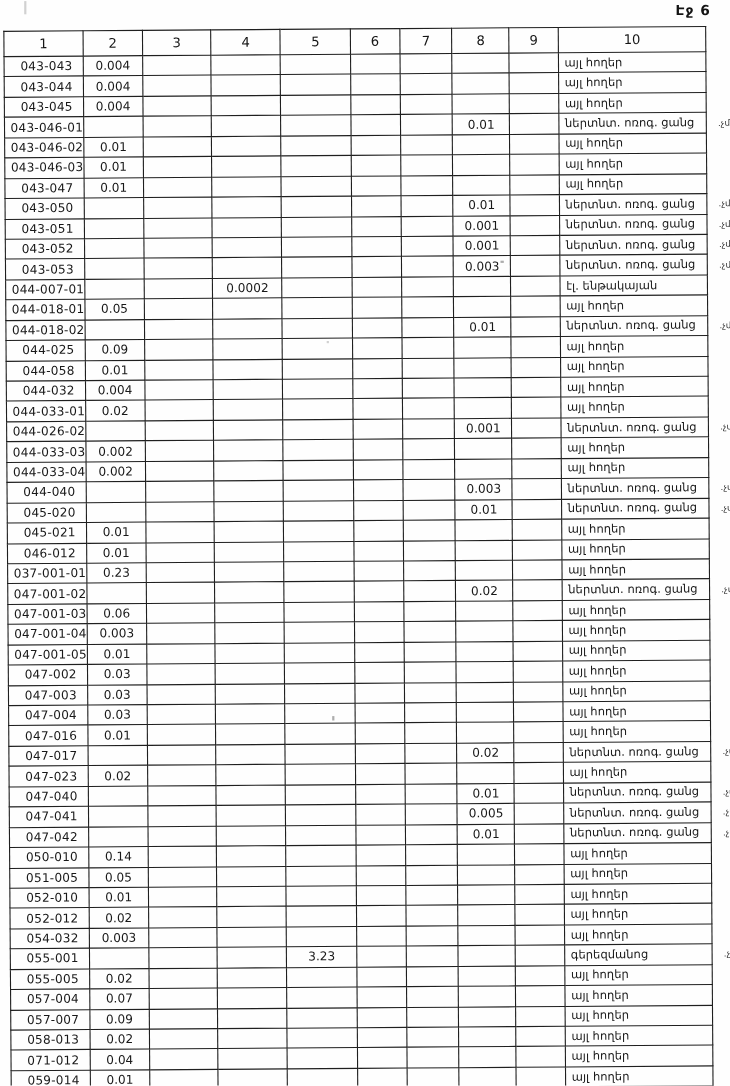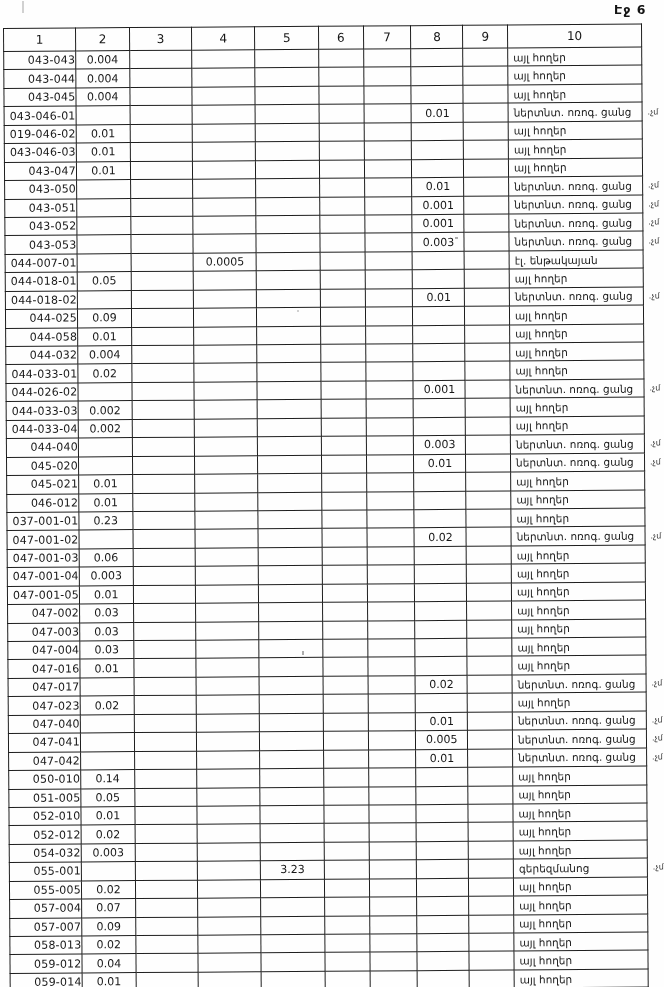--- a/index.html
+++ b/index.html
@@ -28,25 +28,25 @@
   th,td{
     border:1.5px solid #1f1f1f;
     padding:0;height:17.45px;
     overflow:hidden;white-space:nowrap;
     vertical-align:middle;
   }
   thead th{
     height:22px;font-weight:400;font-size:12px;text-align:center;color:#161616;
   }
   td{font-size:11px;text-align:center;color:#181818;}
-  td.col1{text-align:right;padding-left:5px;letter-spacing:0.2px;}
+  td.col1{text-align:center;padding-left:5px;letter-spacing:0.2px;}
   td.col10{text-align:left;padding-left:5px;font-size:10.5px;}
   .notecell{
     border:none !important;
-    font-size:8px;text-align:left;padding-left:5px;
+    font-size:8px;text-align:right;padding-left:5px;
     color:#333;letter-spacing:0;
   }
   .artifact{position:absolute;background:#6a6a6a;opacity:0.55;}
   .artifact.light{opacity:0.3;}
 </style>
 </head>
 <body>
 
 <div class="page">
 
@@ -128,21 +128,21 @@
           <td class="col4"></td>
           <td class="col5"></td>
           <td class="col6"></td>
           <td class="col7"></td>
           <td class="col8">0.01</td>
           <td class="col9"></td>
           <td class="col10">ներտնտ. ոռոգ. ցանց</td>
           <td class="notecell">.չմ</td>
         </tr>
         <tr>
-          <td class="col1">019-046-02</td>
+          <td class="col1">043-046-02</td>
           <td class="col2">0.01</td>
           <td class="col3"></td>
           <td class="col4"></td>
           <td class="col5"></td>
           <td class="col6"></td>
           <td class="col7"></td>
           <td class="col8"></td>
           <td class="col9"></td>
           <td class="col10">այլ հողեր</td>
           <td class="notecell"></td>
@@ -222,21 +222,21 @@
           <td class="col7"></td>
           <td class="col8">0.003</td>
           <td class="col9"></td>
           <td class="col10">ներտնտ. ոռոգ. ցանց</td>
           <td class="notecell">.չմ</td>
         </tr>
         <tr>
           <td class="col1">044-007-01</td>
           <td class="col2"></td>
           <td class="col3"></td>
-          <td class="col4">0.0005</td>
+          <td class="col4">0.0002</td>
           <td class="col5"></td>
           <td class="col6"></td>
           <td class="col7"></td>
           <td class="col8"></td>
           <td class="col9"></td>
           <td class="col10">էլ. ենթակայան</td>
           <td class="notecell"></td>
         </tr>
         <tr>
           <td class="col1">044-018-01</td>
@@ -713,21 +713,21 @@
           <td class="col4"></td>
           <td class="col5"></td>
           <td class="col6"></td>
           <td class="col7"></td>
           <td class="col8"></td>
           <td class="col9"></td>
           <td class="col10">այլ հողեր</td>
           <td class="notecell"></td>
         </tr>
         <tr>
-          <td class="col1">059-012</td>
+          <td class="col1">071-012</td>
           <td class="col2">0.04</td>
           <td class="col3"></td>
           <td class="col4"></td>
           <td class="col5"></td>
           <td class="col6"></td>
           <td class="col7"></td>
           <td class="col8"></td>
           <td class="col9"></td>
           <td class="col10">այլ հողեր</td>
           <td class="notecell"></td>

